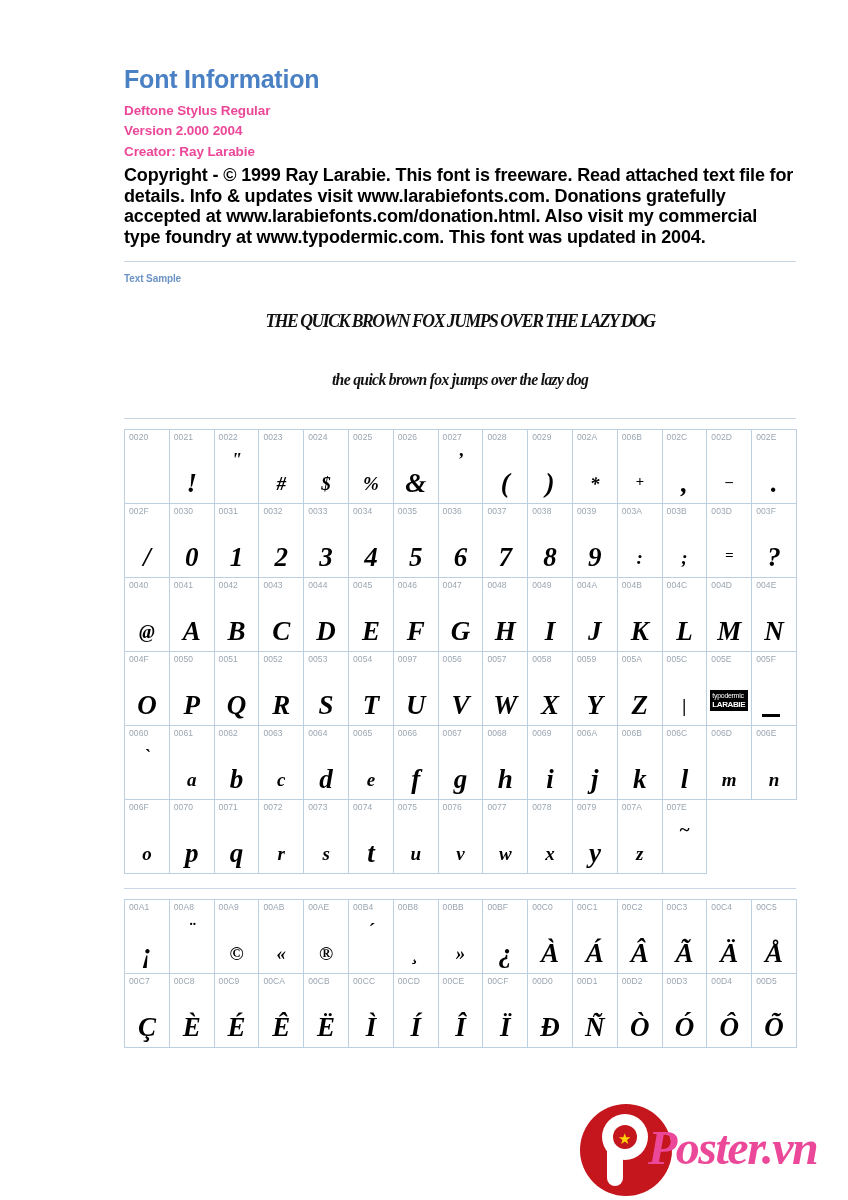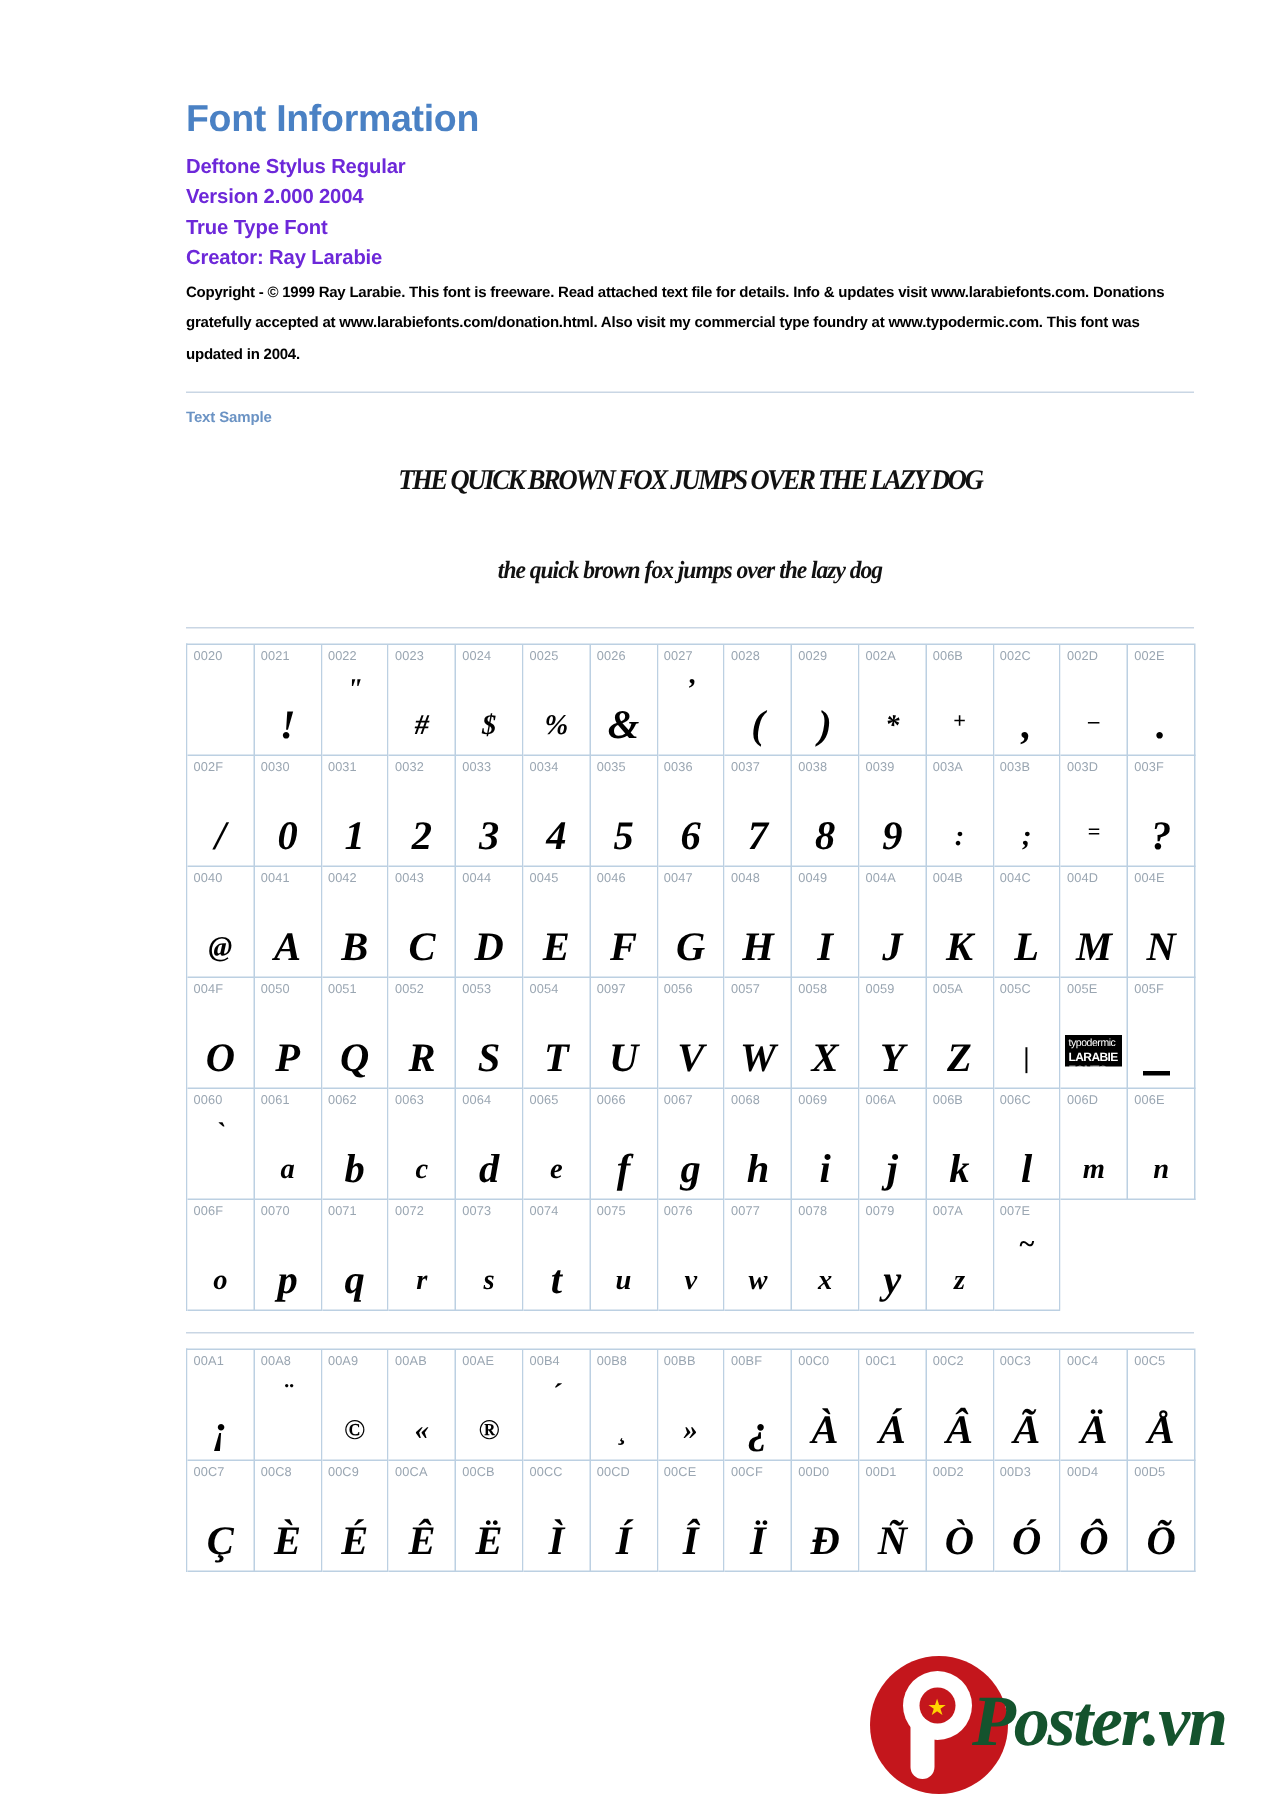--- a/index.html
+++ b/index.html
@@ -35,27 +35,27 @@
     font-size: 25px;
     font-weight: bold;
     color: #4a81c4;
     letter-spacing: -0.2px;
     margin: 0 0 7px 0;
     line-height: 1.1;
   }
   .meta-line {
     font-size: 13.5px;
     font-weight: bold;
-    color: #6d28d9;
+    color: #ec4899;
     line-height: 20.5px;
     margin: 0;
     letter-spacing: -0.1px;
   }
   .copyright {
-    font-size: 10px;
+    font-size: 18px;
     font-weight: bold;
     color: #000000;
     line-height: 20.5px;
     margin: 3px 0 0 0;
     letter-spacing: -0.15px;
   }
 
   .divider {
     height: 1px;
     background: #c9d6e4;
@@ -261,36 +261,35 @@
     line-height: 1;
   }
   .wm-text {
     position: absolute;
     left: 78px;
     top: 26px;
     font-family: "Liberation Serif", serif;
     font-style: italic;
     font-weight: bold;
     font-size: 48px;
-    color: #14532d;
+    color: #ec4899;
     letter-spacing: -1.5px;
     line-height: 1;
     white-space: nowrap;
   }
 </style>
 </head>
 <body>
 
 <div class="page">
   <div class="content">
 
     <h1 class="doc-title">Font Information</h1>
     <p class="meta-line">Deftone Stylus Regular</p>
     <p class="meta-line">Version 2.000 2004</p>
-    <p class="meta-line">True Type Font</p>
     <p class="meta-line">Creator: Ray Larabie</p>
     <p class="copyright">Copyright - © 1999 Ray Larabie. This font is freeware. Read attached text file for details. Info &amp; updates visit www.larabiefonts.com. Donations gratefully accepted at www.larabiefonts.com/donation.html. Also visit my commercial type foundry at www.typodermic.com. This font was updated in 2004.</p>
 
     <div class="divider"></div>
 
     <h2 class="section-title">Text Sample</h2>
     <div class="sample-block">
       <div class="sample sample-upper">THE QUICK BROWN FOX JUMPS OVER THE LAZY DOG</div>
       <div class="sample sample-lower">the quick brown fox jumps over the lazy dog</div>
     </div>

